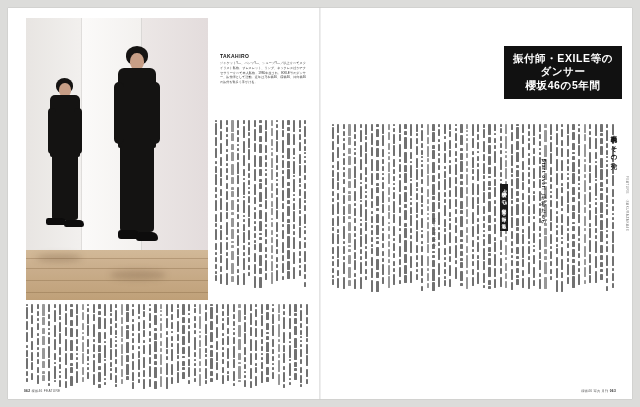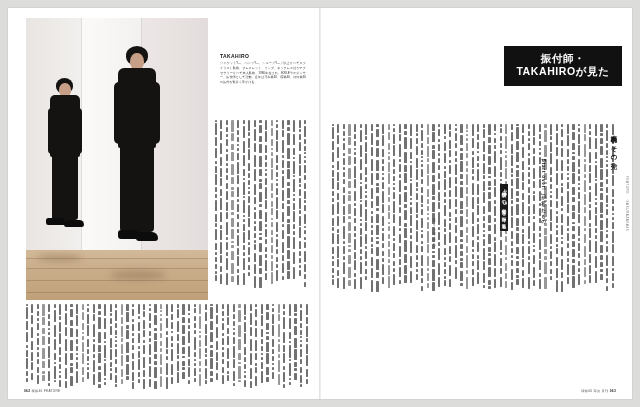--- a/index.html
+++ b/index.html
@@ -1195,21 +1195,22 @@
 
     <div class="folio folio-left">
       <span class="folio-num">062</span>
       <span>櫻坂46 FEATURE</span>
     </div>
   </div>
 
   <div class="page page-right">
 
     <div class="headline">
-      <span class="hl1">振付師・TAKAHIROが見た</span>
+      <span class="hl1">振付師・EXILE等のダンサー</span>
+      <span class="hl2">櫻坂46の5年間</span>
     </div>
 
     <div class="vcol-area" style="left:10px; top:116px; width:286px; height:168px;">
         <div class="vcol" style="left:0px">
           <div class="vline" style="top:0px;height:2px"></div>
           <div class="vline" style="top:3.4px;height:12px"></div>
           <div class="vline" style="top:17px;height:9px"></div>
           <div class="vline" style="top:28.4px;height:10px"></div>
           <div class="vline" style="top:40.5px;height:3px"></div>
           <div class="vline" style="top:45.65px;height:7px"></div>

